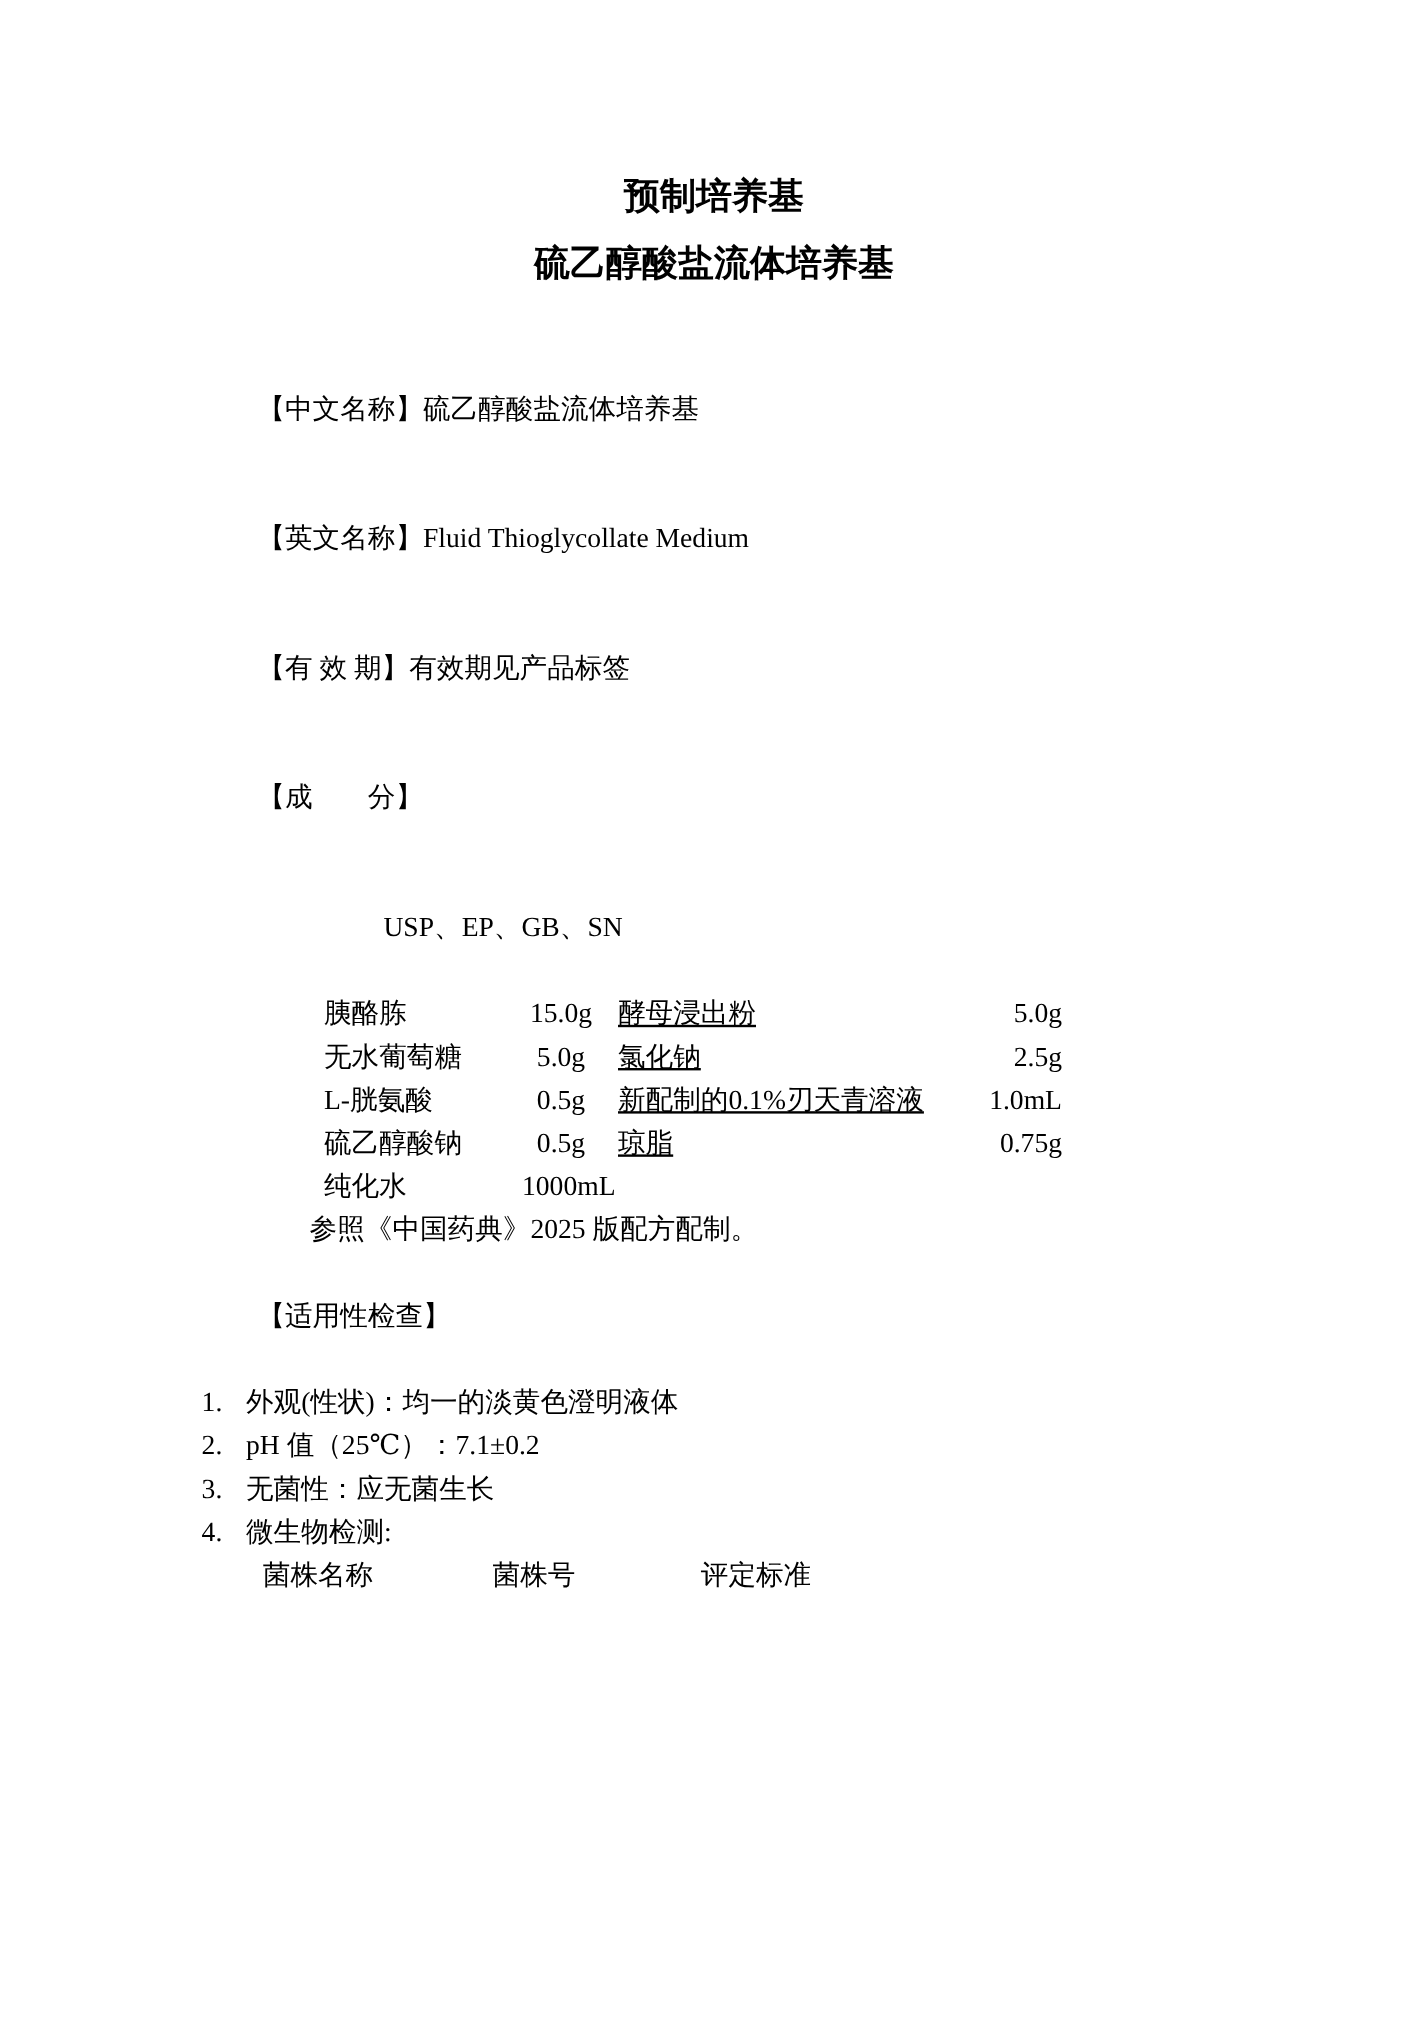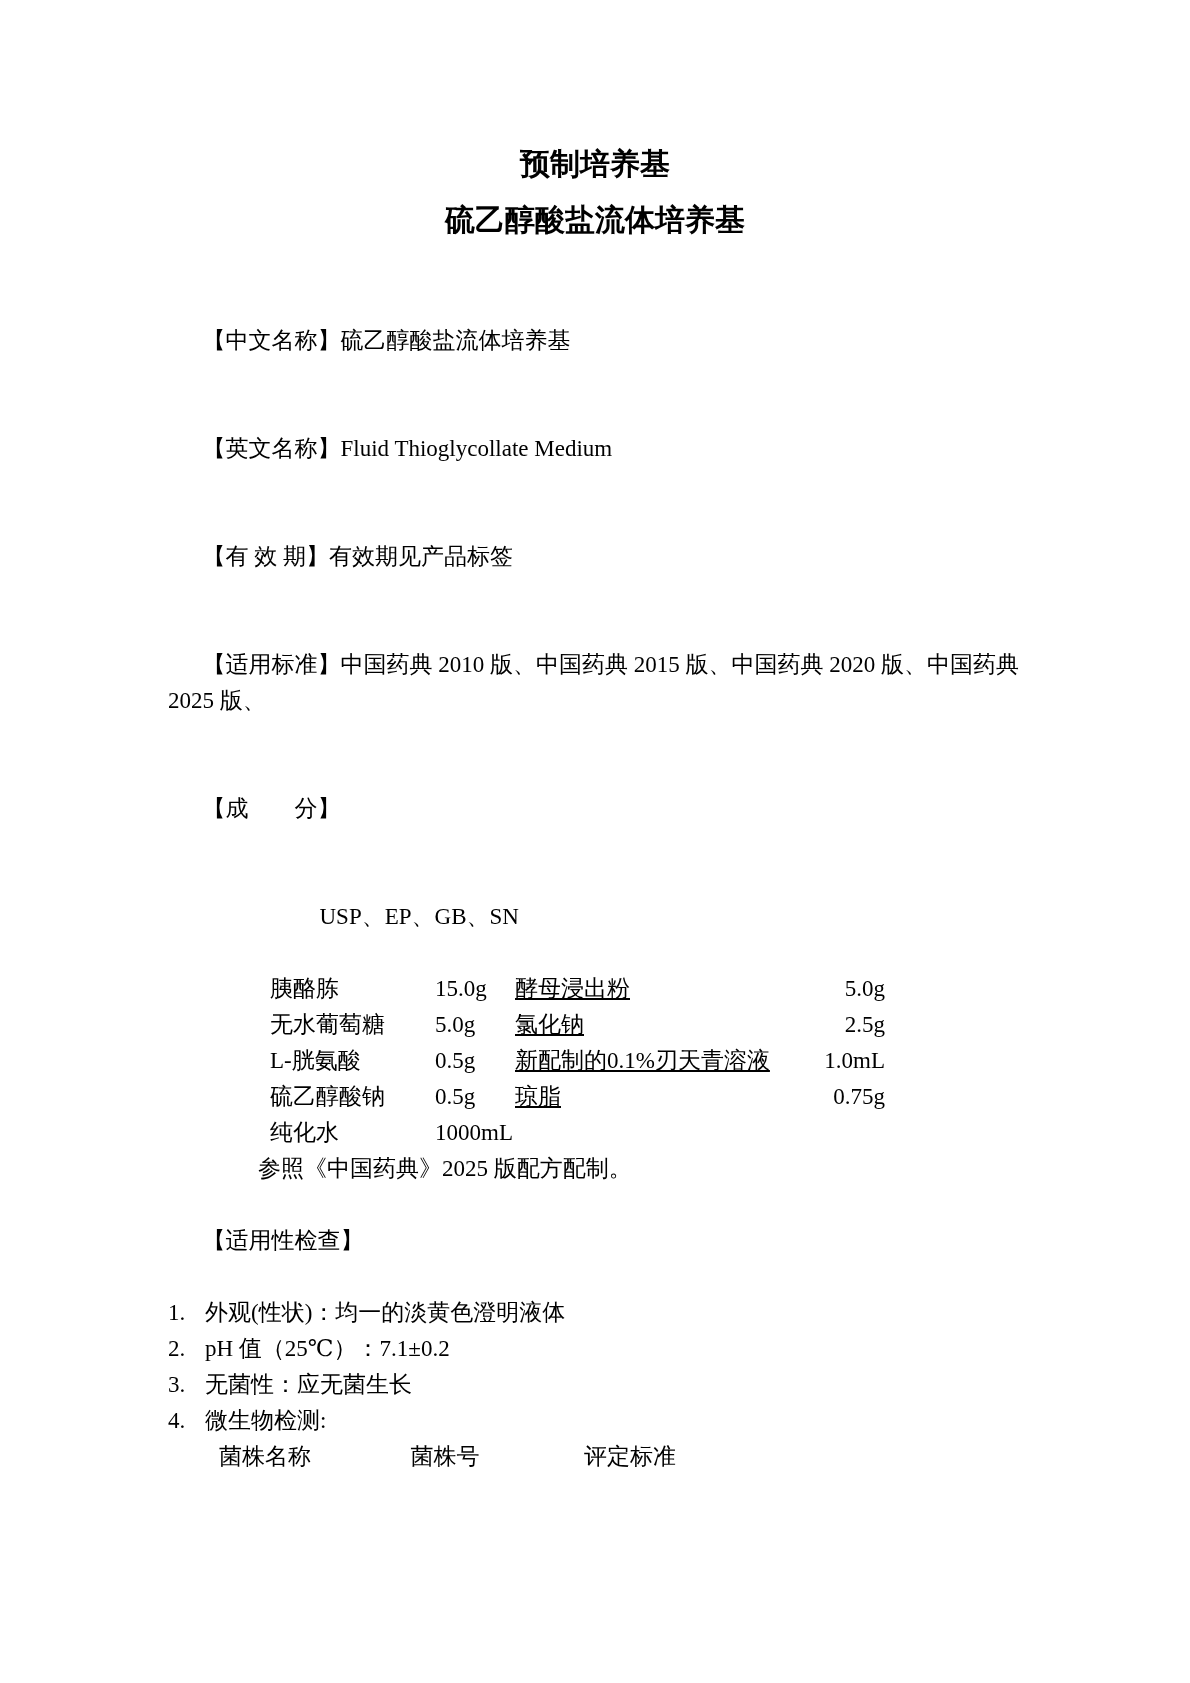--- a/index.html
+++ b/index.html
@@ -10,28 +10,28 @@
     color:#000; font-size:23px; line-height:36px;
     overflow:hidden;
   }
   .title, .subtitle {
     margin:0; text-align:center; font-weight:bold;
     font-size:30px; line-height:38px;
   }
   .subtitle { margin-top:18px; }
   .body-block { margin-top:48px; }
   .line { line-height:36px; white-space:pre-wrap; }
-  .indent18 { margin-left:18px; }
+  .indent18 { margin-left:30px; }
   .label { white-space:pre-wrap; }
   .value { white-space:pre-wrap; }
   .std-wrap { margin-left:135px; }
   
   .comp-row { display:flex; margin-left:120px; line-height:36px; }
   .comp-name-l { width:165px; white-space:pre-wrap; }
-  .comp-amt-l  { width:65px; text-align:left; }
+  .comp-amt-l  { width:65px; text-align:center; }
   .comp-gap    { width:15px; }
   .comp-name-r { width:300px; white-space:pre-wrap;text-decoration:underline; }
   .comp-amt-r  { width:70px; text-align:right; }
   .comp-note { margin-left:108px; line-height:36px; }
   
   .sitem { display:flex; margin-left:18px; line-height:36px; }
   .sitem .num { width:37px; flex:0 0 37px; }
   .sitem .txt { white-space:pre-wrap; }
   
   .strain-row { display:flex; margin-left:25px; line-height:36px; }
@@ -50,23 +50,20 @@
   <div class="body-block">
 
     <div class="line indent18">
       <span class="label">【中文名称】</span><span class="value">硫乙醇酸盐流体培养基</span>
     </div>
     <div class="line indent18">
       <span class="label">【英文名称】</span><span class="value">Fluid Thioglycollate Medium</span>
     </div>
     <div class="line indent18">
       <span class="label">【有 效 期】</span><span class="value">有效期见产品标签</span>
-    </div>
-    <div class="line indent18">
-      <span class="label">【适用标准】</span><span class="value">中国药典 2010 版、中国药典 2015 版、中国药典 2020 版、中国药典 2025 版、</span>
     </div>
     <div class="line indent18">
       <span class="label">【成　　分】</span>
     </div>
 
     <div class="line std-wrap">
       <span class="value">USP、EP、GB、SN</span>
     </div>
 
     <div class="comp-row">

